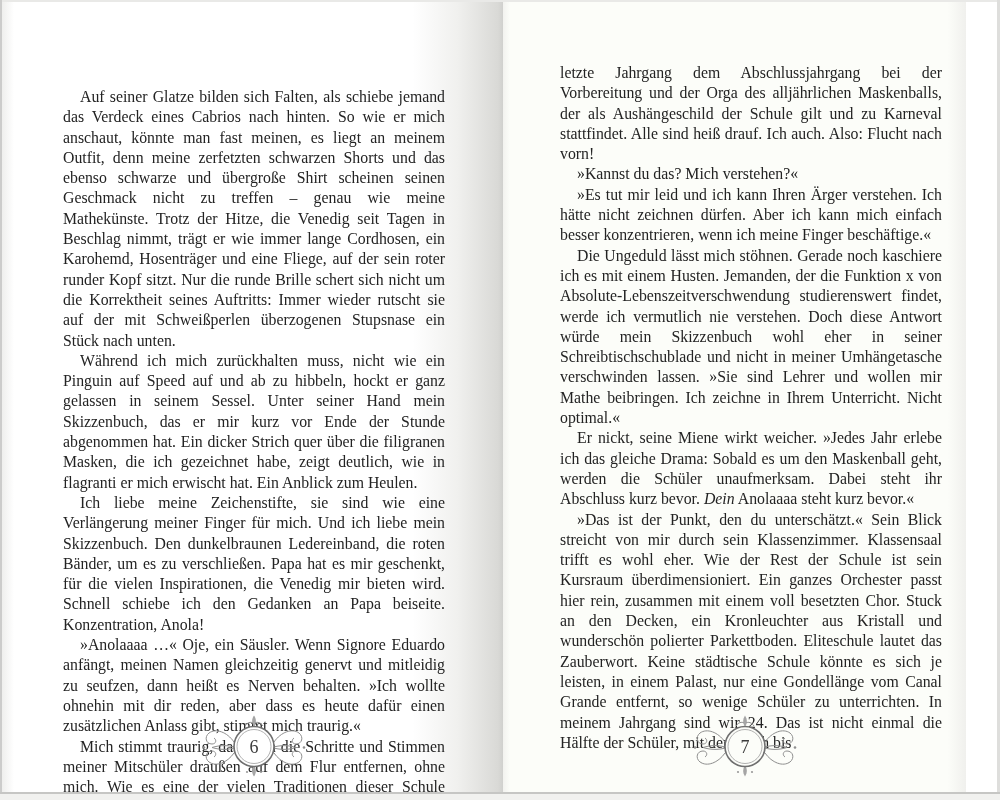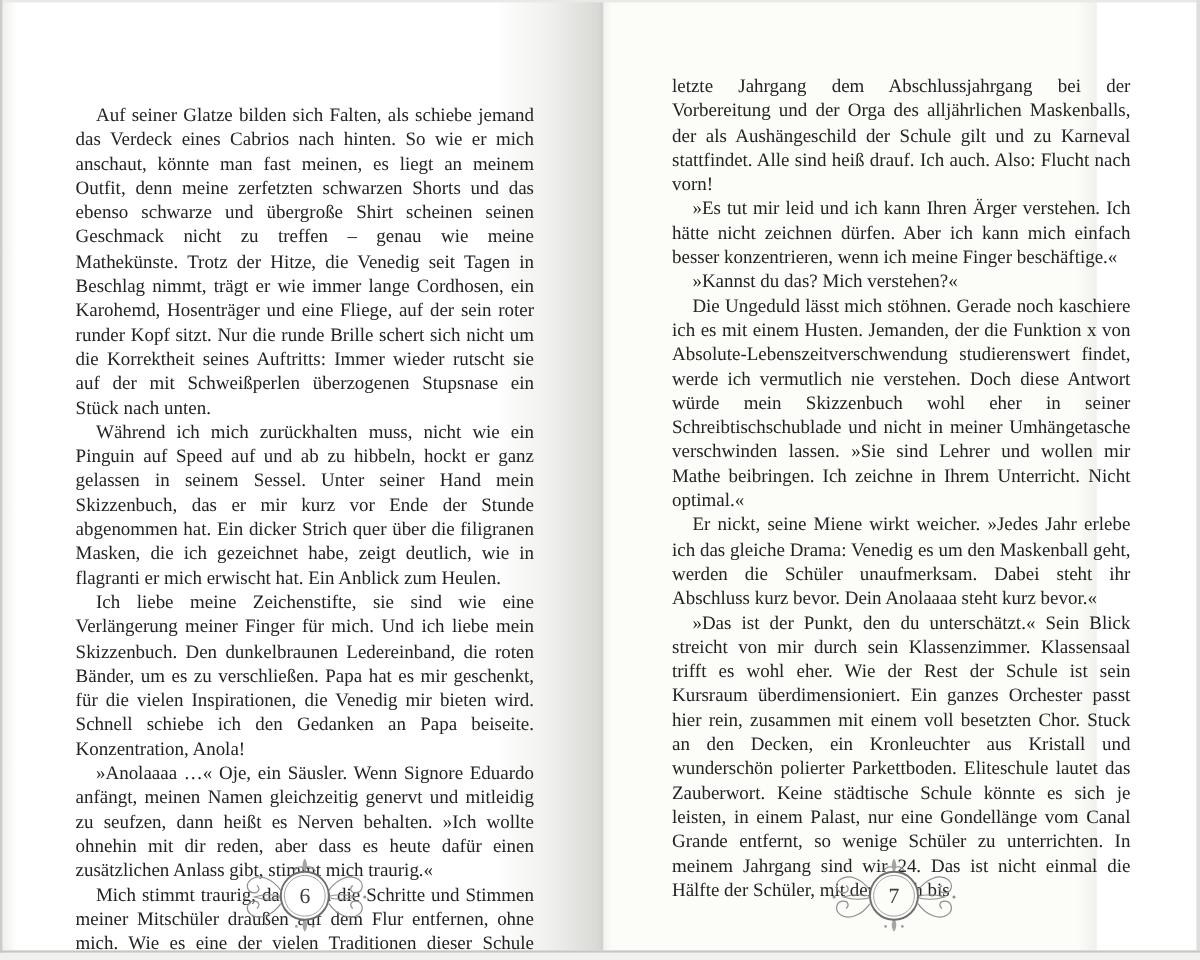--- a/index.html
+++ b/index.html
@@ -27,21 +27,21 @@
   .page-left::before { 
     content: "";
     position: absolute;
     left: 0; top: 0; bottom: 0;
     width: 14px;
     background: linear-gradient(to right, #ececea, rgba(255,255,255,0));
     pointer-events: none;
   }
   .page-right {
     left: 503px;
-    width: 411px;
+    width: 463px;
     background: linear-gradient(to right,
       #f2f2ef 0px, #fcfdf9 7px, #fcfdf9 96%, #f0f0ed 100%);
   }
 
   
   .edge-top {
     position: absolute; top: 0; left: 0; right: 0; height: 2px;
     background: #e9e9e7;
   }
   .edge-left {
@@ -71,21 +71,21 @@
     line-height: 20.3px;
     text-align: justify;
     hyphens: auto;
     -webkit-hyphens: auto;
   }
   .page-left  .page-text { left: 63px; margin-top: 24px; }
   .page-right .page-text { left: 57px; }
 
   .para { margin: 0; }
   .para.indent { text-indent: 17px; }
-  .italic { }
+  .italic { font-style: italic; }
 
   
   .ornament {
     position: absolute;
     top: 714px;
     width: 120px;
     height: 64px;
   }
   .page-left  .ornament { left: 194px; }
   .page-right .ornament { left: 182px; }
@@ -137,24 +137,24 @@
         <circle cx="60" cy="32.5" r="20" fill="#ffffff" stroke="#6f6f6f" stroke-width="1.6"></circle>
         <circle cx="60" cy="32.5" r="17" fill="none" stroke="#9d9d9d" stroke-width="0.8"></circle>
         <text x="60" y="38.5" text-anchor="middle">6</text>
       </svg>
     </div>
   </div>
 
   <div class="page page-right">
     <div class="page-text">
         <p class="para"><span>letzte Jahrgang dem Abschlussjahrgang bei der Vorbereitung und der Orga des alljährlichen Maskenballs, der als Aushängeschild der Schule gilt und zu Karneval stattfindet. Alle sind heiß drauf. Ich auch. Also: Flucht nach vorn!</span></p>
+        <p class="para indent"><span>»Kannst du das? Mich verstehen?«</span></p>
         <p class="para indent"><span>»Es tut mir leid und ich kann Ihren Ärger verstehen. Ich hätte nicht zeichnen dürfen. Aber ich kann mich einfach besser konzentrieren, wenn ich meine Finger beschäftige.«</span></p>
-        <p class="para indent"><span>»Kannst du das? Mich verstehen?«</span></p>
         <p class="para indent"><span>Die Ungeduld lässt mich stöhnen. Gerade noch kaschiere ich es mit einem Husten. Jemanden, der die Funktion x von Absolute-Lebenszeitverschwendung studierenswert findet, werde ich vermutlich nie verstehen. Doch diese Antwort würde mein Skizzenbuch wohl eher in seiner Schreibtischschublade und nicht in meiner Umhängetasche verschwinden lassen. »Sie sind Lehrer und wollen mir Mathe beibringen. Ich zeichne in Ihrem Unterricht. Nicht optimal.«</span></p>
-        <p class="para indent"><span>Er nickt, seine Miene wirkt weicher. »Jedes Jahr erlebe ich das gleiche Drama: Venedig es um den Maskenball geht, werden die Schüler unaufmerksam. Dabei steht ihr Abschluss kurz bevor. </span><span class="italic">Dein</span><span> Anolaaaa steht kurz bevor.«</span></p>
+        <p class="para indent"><span>Er nickt, seine Miene wirkt weicher. »Jedes Jahr erlebe ich das gleiche Drama: Sobald es um den Maskenball geht, werden die Schüler unaufmerksam. Dabei steht ihr Abschluss kurz bevor. </span><span class="italic">Dein</span><span> Anolaaaa steht kurz bevor.«</span></p>
         <p class="para indent"><span>»Das ist der Punkt, den du unterschätzt.« Sein Blick streicht von mir durch sein Klassenzimmer. Klassensaal trifft es wohl eher. Wie der Rest der Schule ist sein Kursraum überdimensioniert. Ein ganzes Orchester passt hier rein, zusammen mit einem voll besetzten Chor. Stuck an den Decken, ein Kronleuchter aus Kristall und wunderschön polierter Parkettboden. Eliteschule lautet das Zauberwort. Keine städtische Schule könnte es sich je leisten, in einem Palast, nur eine Gondellänge vom Canal Grande entfernt, so wenige Schüler zu unterrichten. In meinem Jahrgang sind wir 24. Das ist nicht einmal die Hälfte der Schüler, mit denen ich bis</span></p>
       </div>
 
     <div class="ornament">
       <svg viewBox="0 0 120 64">
         <g stroke="#8f8f8f" stroke-width="1" fill="none">
           <path d="M40 28 C33 18, 22 14, 15 19 C10 23, 12 30, 18 30 C22 30, 23 26, 20 24"></path>
           <path d="M40 39 C33 49, 22 53, 15 48 C10 44, 12 37, 18 37 C22 37, 23 41, 20 43"></path>
           <path d="M42 33.5 C34 31, 26 31, 18 33.5 C26 36, 34 36, 42 33.5 Z"></path>
           <circle cx="10" cy="33.5" r="1.3" fill="#8f8f8f" stroke="none"></circle>

